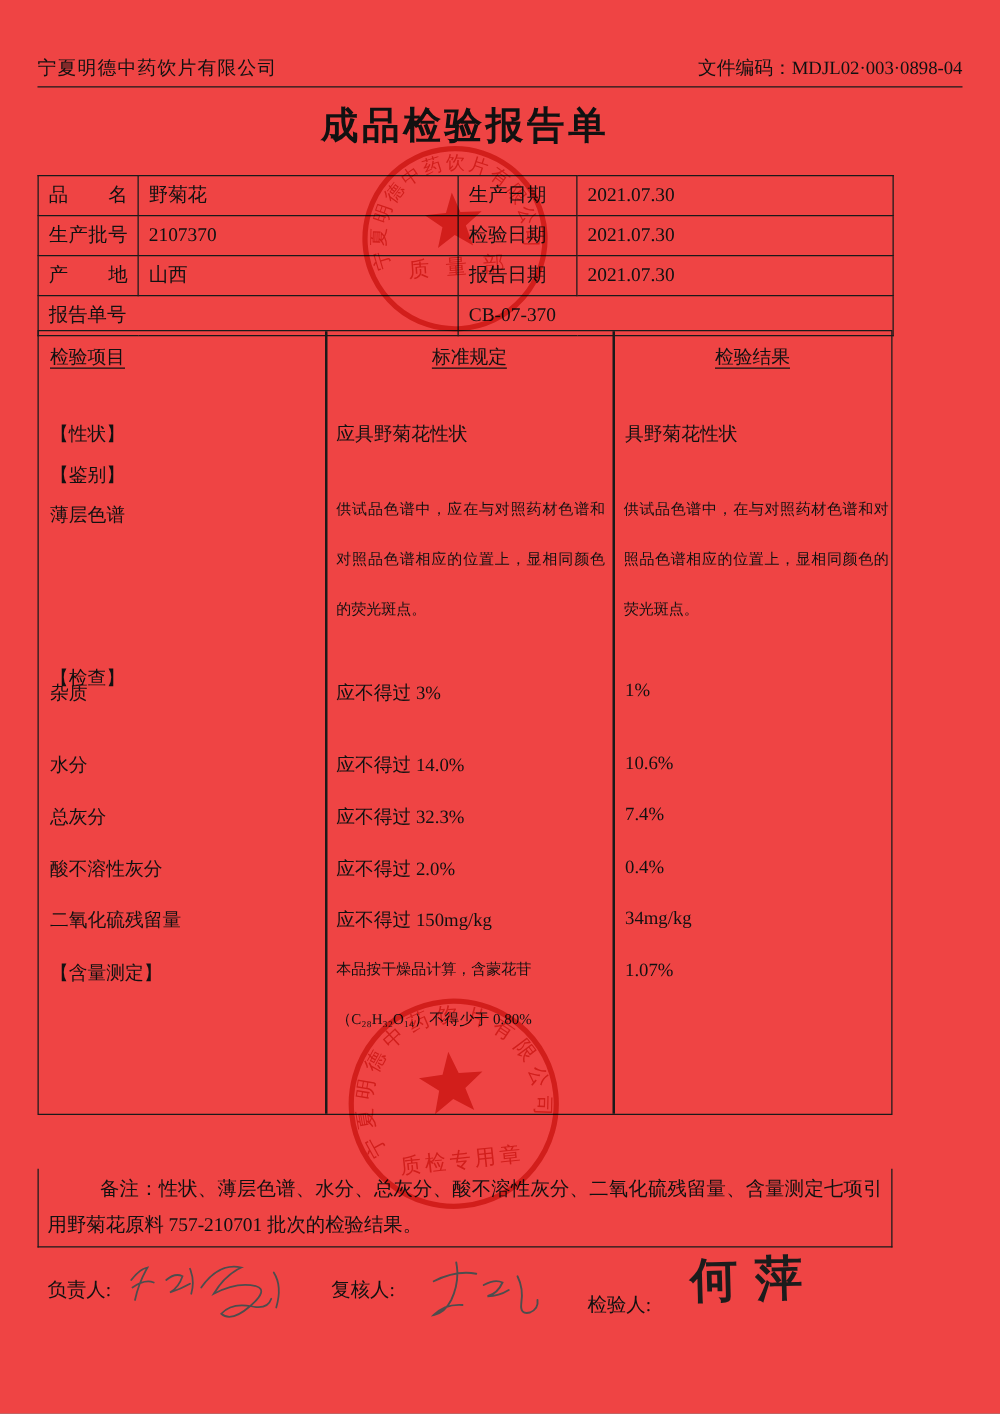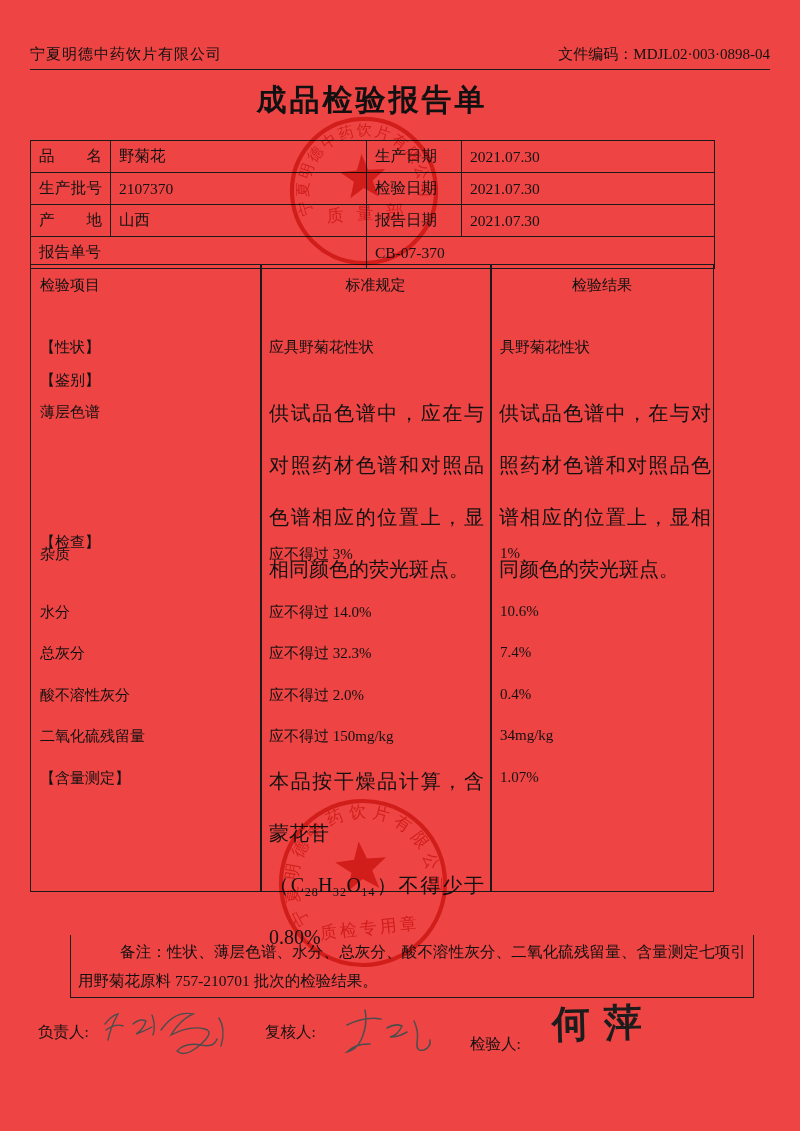--- a/index.html
+++ b/index.html
@@ -19,41 +19,41 @@
   .info td{border:1.5px solid #1a1a1a;height:31px;font-size:15.5px;padding:0 8px;
            overflow:hidden;white-space:nowrap;}
   .info td.lab{text-align:justify;text-align-last:justify;}
   .info td.plain{text-align:left;text-align-last:left;}
   
   .main{position:absolute;left:30px;top:264px;width:684px;height:628px;
         border:1.5px solid #1a1a1a;box-sizing:border-box;}
   .vline{position:absolute;top:0;width:1.5px;height:100%;background:#1a1a1a;}
   .v1{left:229px;} .v2{left:459px;}
   .cellline{position:absolute;font-size:15px;white-space:nowrap;}
-  .chead{text-underline-offset:4px;}
+  .chead{text-decoration:underline;text-underline-offset:4px;}
   .c1{left:9px;}
   .c2{left:238px;}
   .c3{left:469px;}
   .c2head{left:230px;width:229px;text-align:center;}
   .c3head{left:460px;width:222px;text-align:center;}
-  .para{position:absolute;font-size:20px;line-height:52px;text-align:justify;
+  .para{position:absolute;font-size:12px;line-height:40px;text-align:justify;
         white-space:pre-line;}
   .p2{left:238px;width:215px;}
   .p3{left:468px;width:212px;}
   .rtop0{top:11px;} .rtop1{top:73px;} .rtop2{top:106px;}
   .rtop4{top:268px;} .rtop5{top:280px;} .rtop6{top:338px;} .rtop7{top:379px;}
   .rtop8{top:421px;} .rtop9{top:462px;}
   
   .conclusion{position:absolute;left:30px;top:893px;width:684px;height:42px;box-sizing:border-box;
               border:1.5px solid #1a1a1a;border-top:none;text-align:center;font-size:17.5px;
               line-height:40px;white-space:nowrap;}
   .conclusion b{letter-spacing:1px;}
   .remark{position:absolute;left:30px;top:935px;width:684px;height:63px;box-sizing:border-box;
           border:1.5px solid #1a1a1a;border-top:none;font-size:15.5px;line-height:29px;
-          padding:2px 7px;text-align:justify;text-indent:42px;margin-left:40px;}
+          padding:2px 7px;text-align:justify;text-indent:42px;}
   
   .sig-label{position:absolute;font-size:15.5px;}
   .sl1{left:38px;top:1022px;} .sl2{left:265px;top:1022px;} .sl3{left:470px;top:1022px;margin-top:12px;}
   .sig-svg{position:absolute;}
   .sv1{left:95px;top:1000px;} .sv2{left:335px;top:1003px;}
   .inspector-name{position:absolute;left:552px;top:998px;font-size:38px;font-weight:600;
                   letter-spacing:14px;color:#1c1c1c;transform:rotate(-1.5deg);}
   
   .stamps{position:absolute;left:0;top:0;width:800px;height:1131px;
           mix-blend-mode:multiply;opacity:.82;pointer-events:none;}

